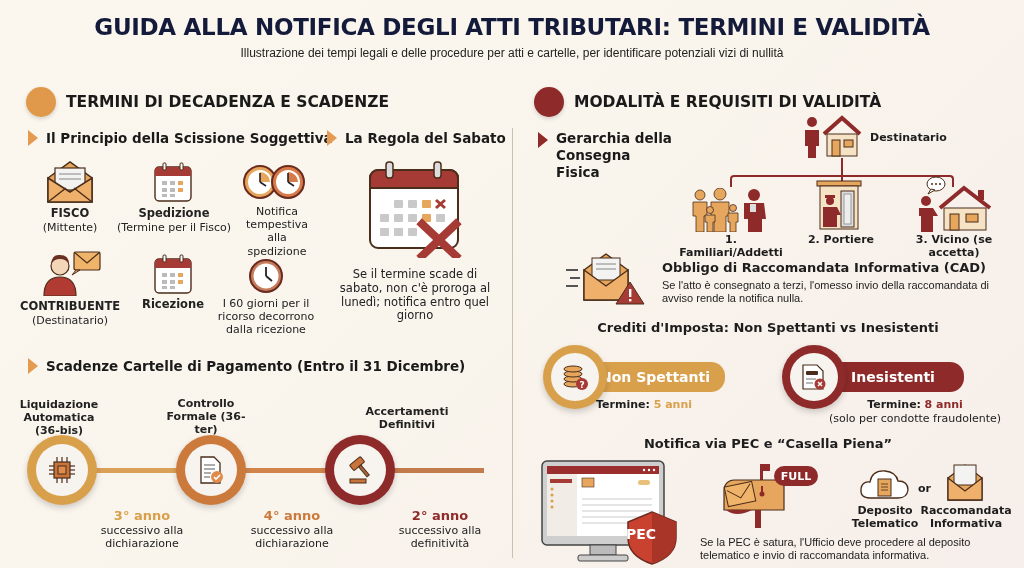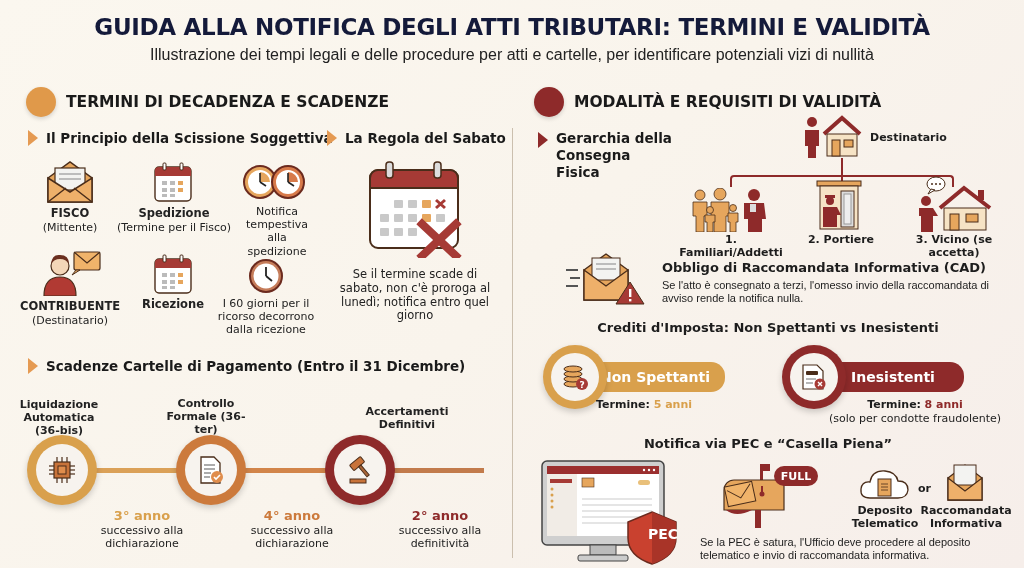--- a/index.html
+++ b/index.html
@@ -11,21 +11,21 @@
     position: relative;
   }
   .abs { position: absolute; }
   .title {
     left: 0; top: 14px; width: 1024px; text-align: center;
     font-family: "DejaVu Sans", sans-serif; font-weight: bold; font-size: 23px;
     color: #141a3a; letter-spacing: -0.3px;
   }
   .subtitle {
     left: 0; top: 46px; width: 1024px; text-align: center;
-    font-family: "Liberation Sans", sans-serif; font-size: 16px; color: #222;
+    font-family: "Liberation Sans", sans-serif; font-size: 12px; color: #222;
   }
   .sec-head { display: flex; align-items: center; gap: 10px; }
   .sec-dot { width: 30px; height: 30px; border-radius: 50%; box-shadow: 0 2px 4px rgba(0,0,0,0.15); }
   .sec-title { font-weight: bold; font-size: 15.5px; color: #1a1a1a; }
   .sub-head { display: flex; align-items: center; gap: 8px; font-weight: bold; font-size: 13.5px; color: #1a1a1a; }
   .tri { width: 0; height: 0; border-top: 8px solid transparent; border-bottom: 8px solid transparent; border-left: 10px solid #e59a52; }
   .tri.red { border-left-color: #8e2a2a; }
   .lbl { font-size: 11px; text-align: center; line-height: 1.2; color: #222; }
   .lbl b { font-size: 11.5px; }
   .divider { left: 512px; top: 128px; width: 1px; height: 430px; background: #cbbfae; }
@@ -436,21 +436,21 @@
     <rect x="50" y="86" width="26" height="10" fill="#bbb" stroke="#444"></rect>
     <rect x="38" y="96" width="50" height="6" rx="2" fill="#ccc" stroke="#444"></rect>
   </svg>
 </div>
 <div class="abs" style="left:626px; top:510px; width:52px; height:56px;">
   <svg width="52" height="56" viewBox="0 0 52 56">
     <path d="M26 2 L50 12 V28 Q50 46 26 54 Q2 46 2 28 V12 Z" fill="#c9412f" stroke="#6b2a1e" stroke-width="1.5"></path>
     <path d="M26 2 L50 12 V28 Q50 46 26 54 Z" fill="#a93428"></path>
   </svg>
 </div>
-<div class="abs" style="left:626px; top:526px; width:52px; text-align:right; color:#fff; font-weight:bold; font-size:14px;">PEC</div>
+<div class="abs" style="left:626px; top:526px; width:52px; text-align:left; color:#fff; font-weight:bold; font-size:14px;">PEC</div>
 
 <div class="abs" style="left:722px; top:462px; width:90px; height:66px;">
   <svg width="90" height="66" viewBox="0 0 90 66">
     <rect x="38" y="2" width="3" height="22" fill="#8e2a2a"></rect>
       <rect x="38" y="2" width="10" height="7" fill="#8e2a2a"></rect>
     <path d="M12 18 h50 v30 h-60 v-20 a10 10 0 0 1 10 -10Z" fill="#e6a65d" stroke="#4a2d1a" stroke-width="1.2"></path>
     <rect x="4" y="22" width="28" height="20" fill="#f0b36a" stroke="#4a2d1a" transform="rotate(-12 18 32)"></rect>
     <path d="M6 26 L18 36 L30 24" fill="none" stroke="#4a2d1a" stroke-width="1" transform="rotate(-12 18 32)"></path>
     <circle cx="40" cy="32" r="2.5" fill="#8e2a2a"></circle>
       <line x1="40" y1="24" x2="40" y2="32" stroke="#8e2a2a" stroke-width="2"></line>

